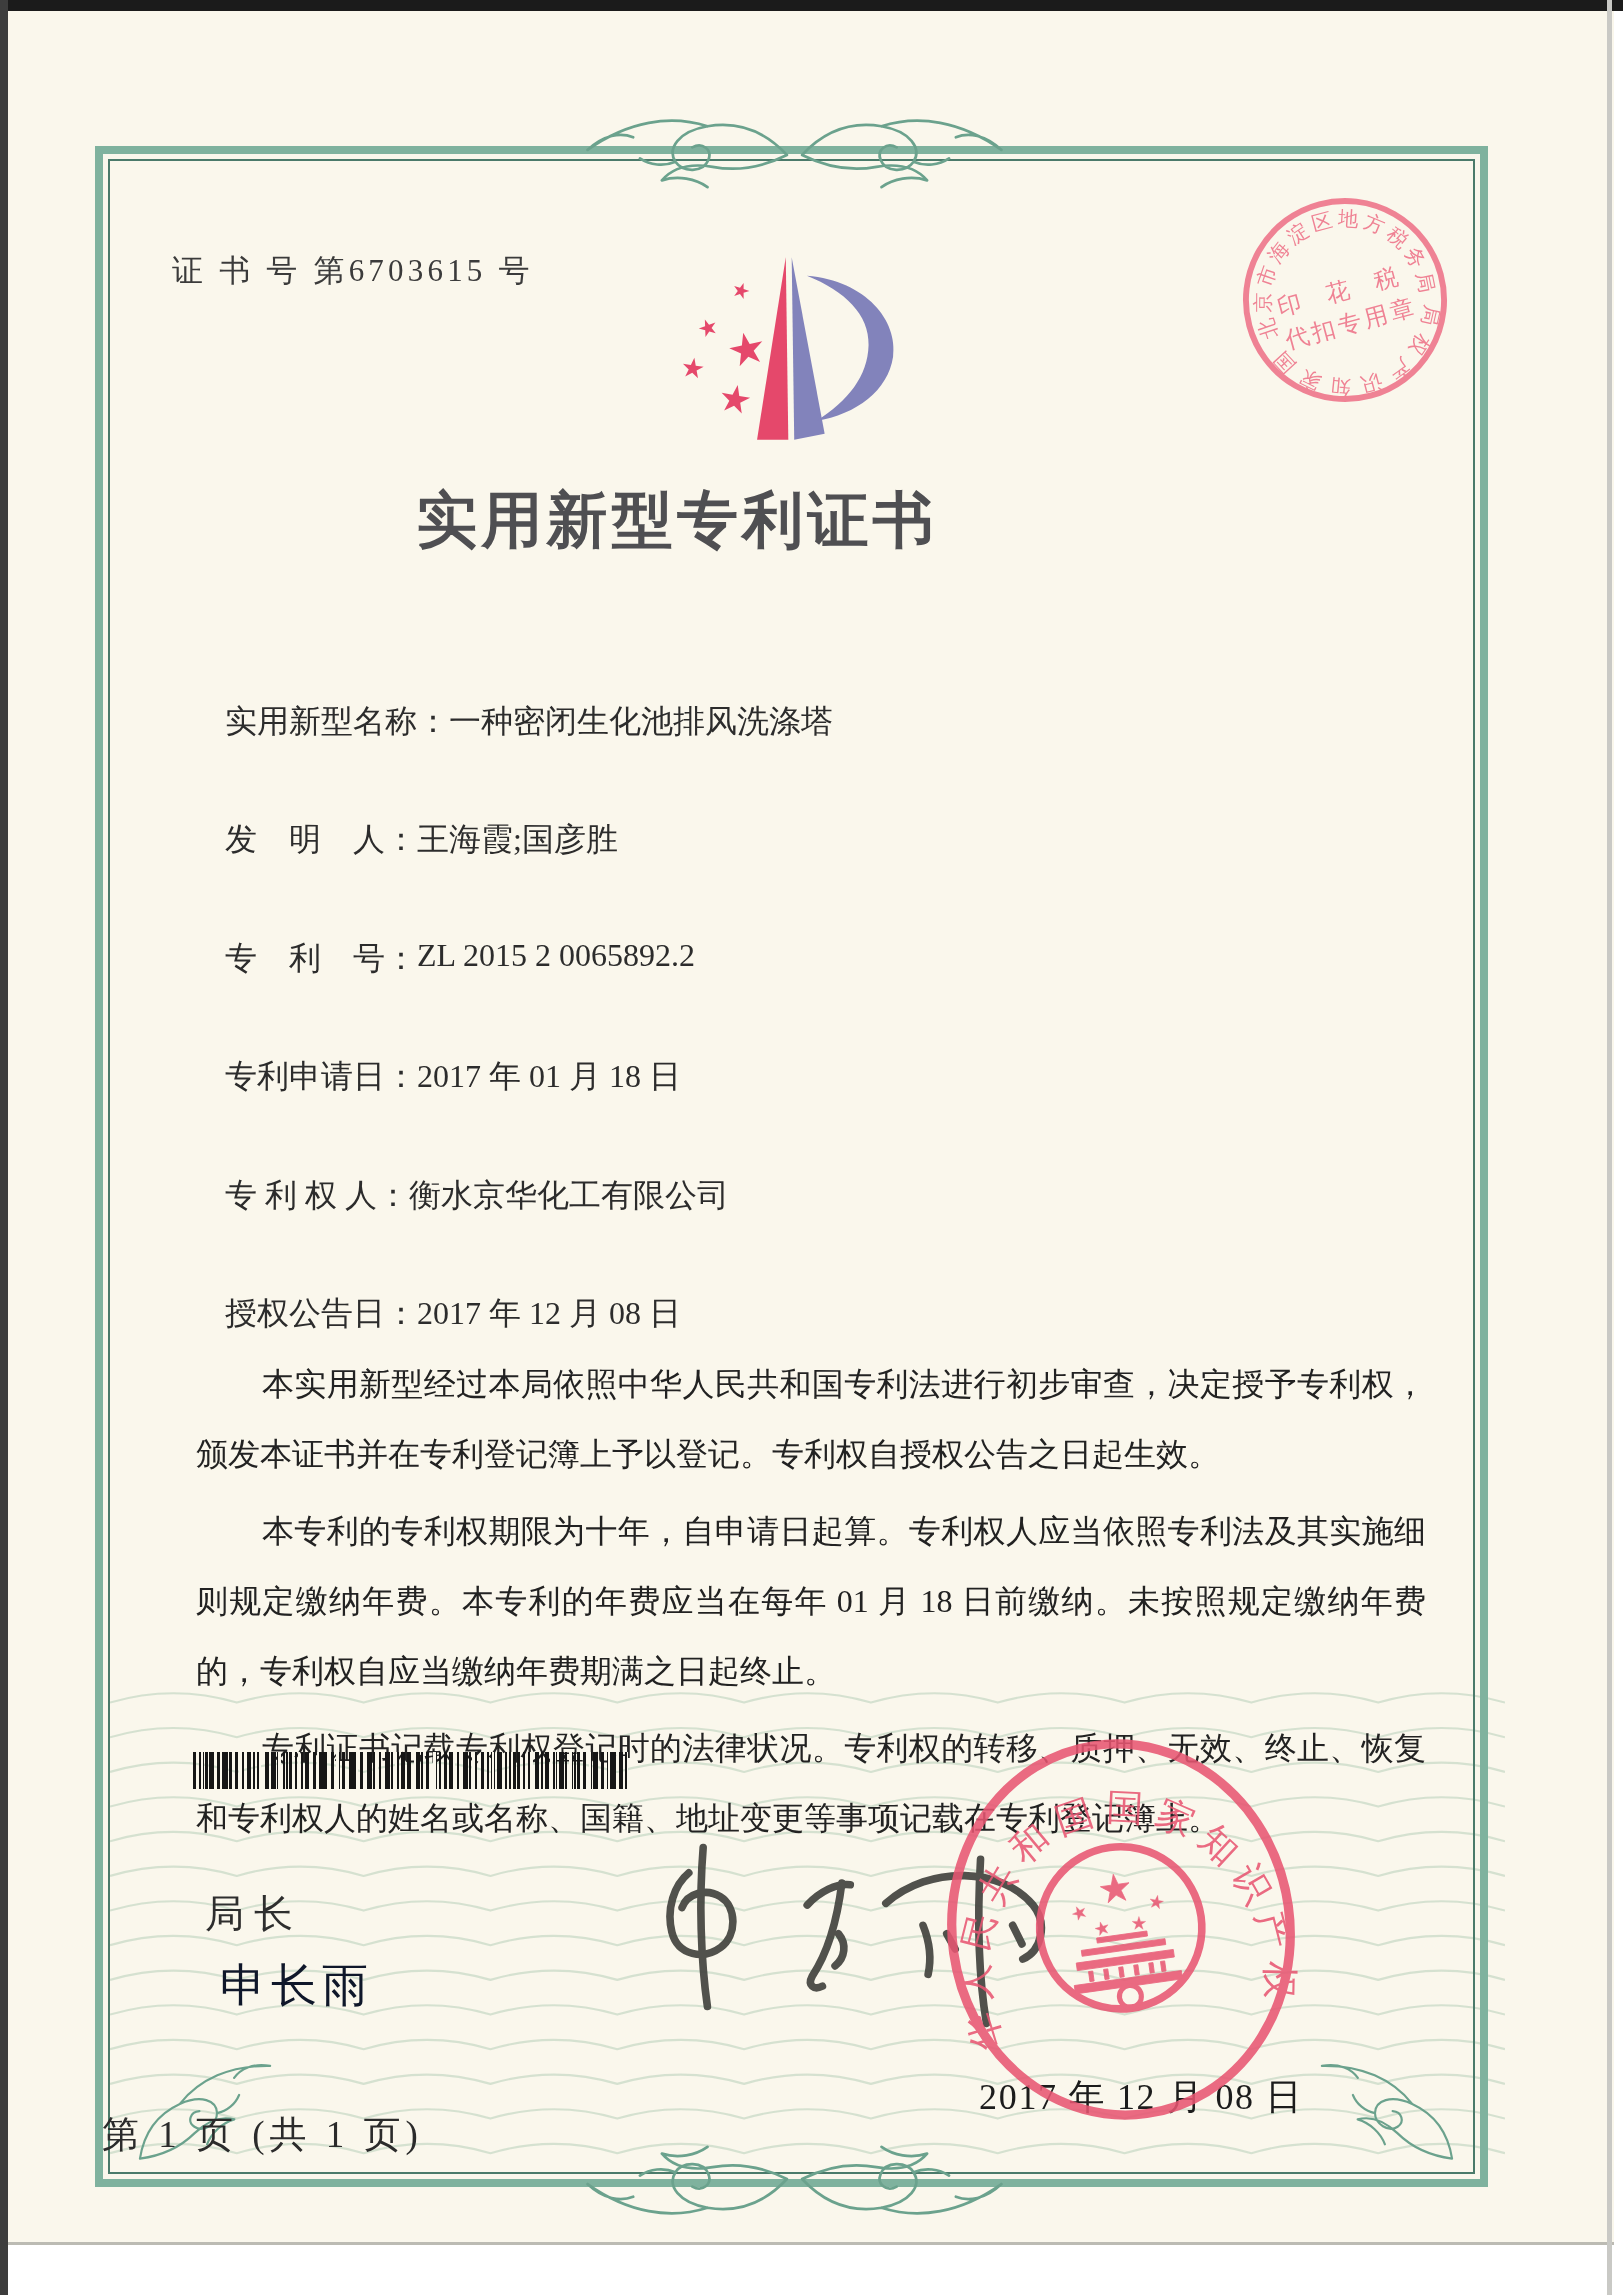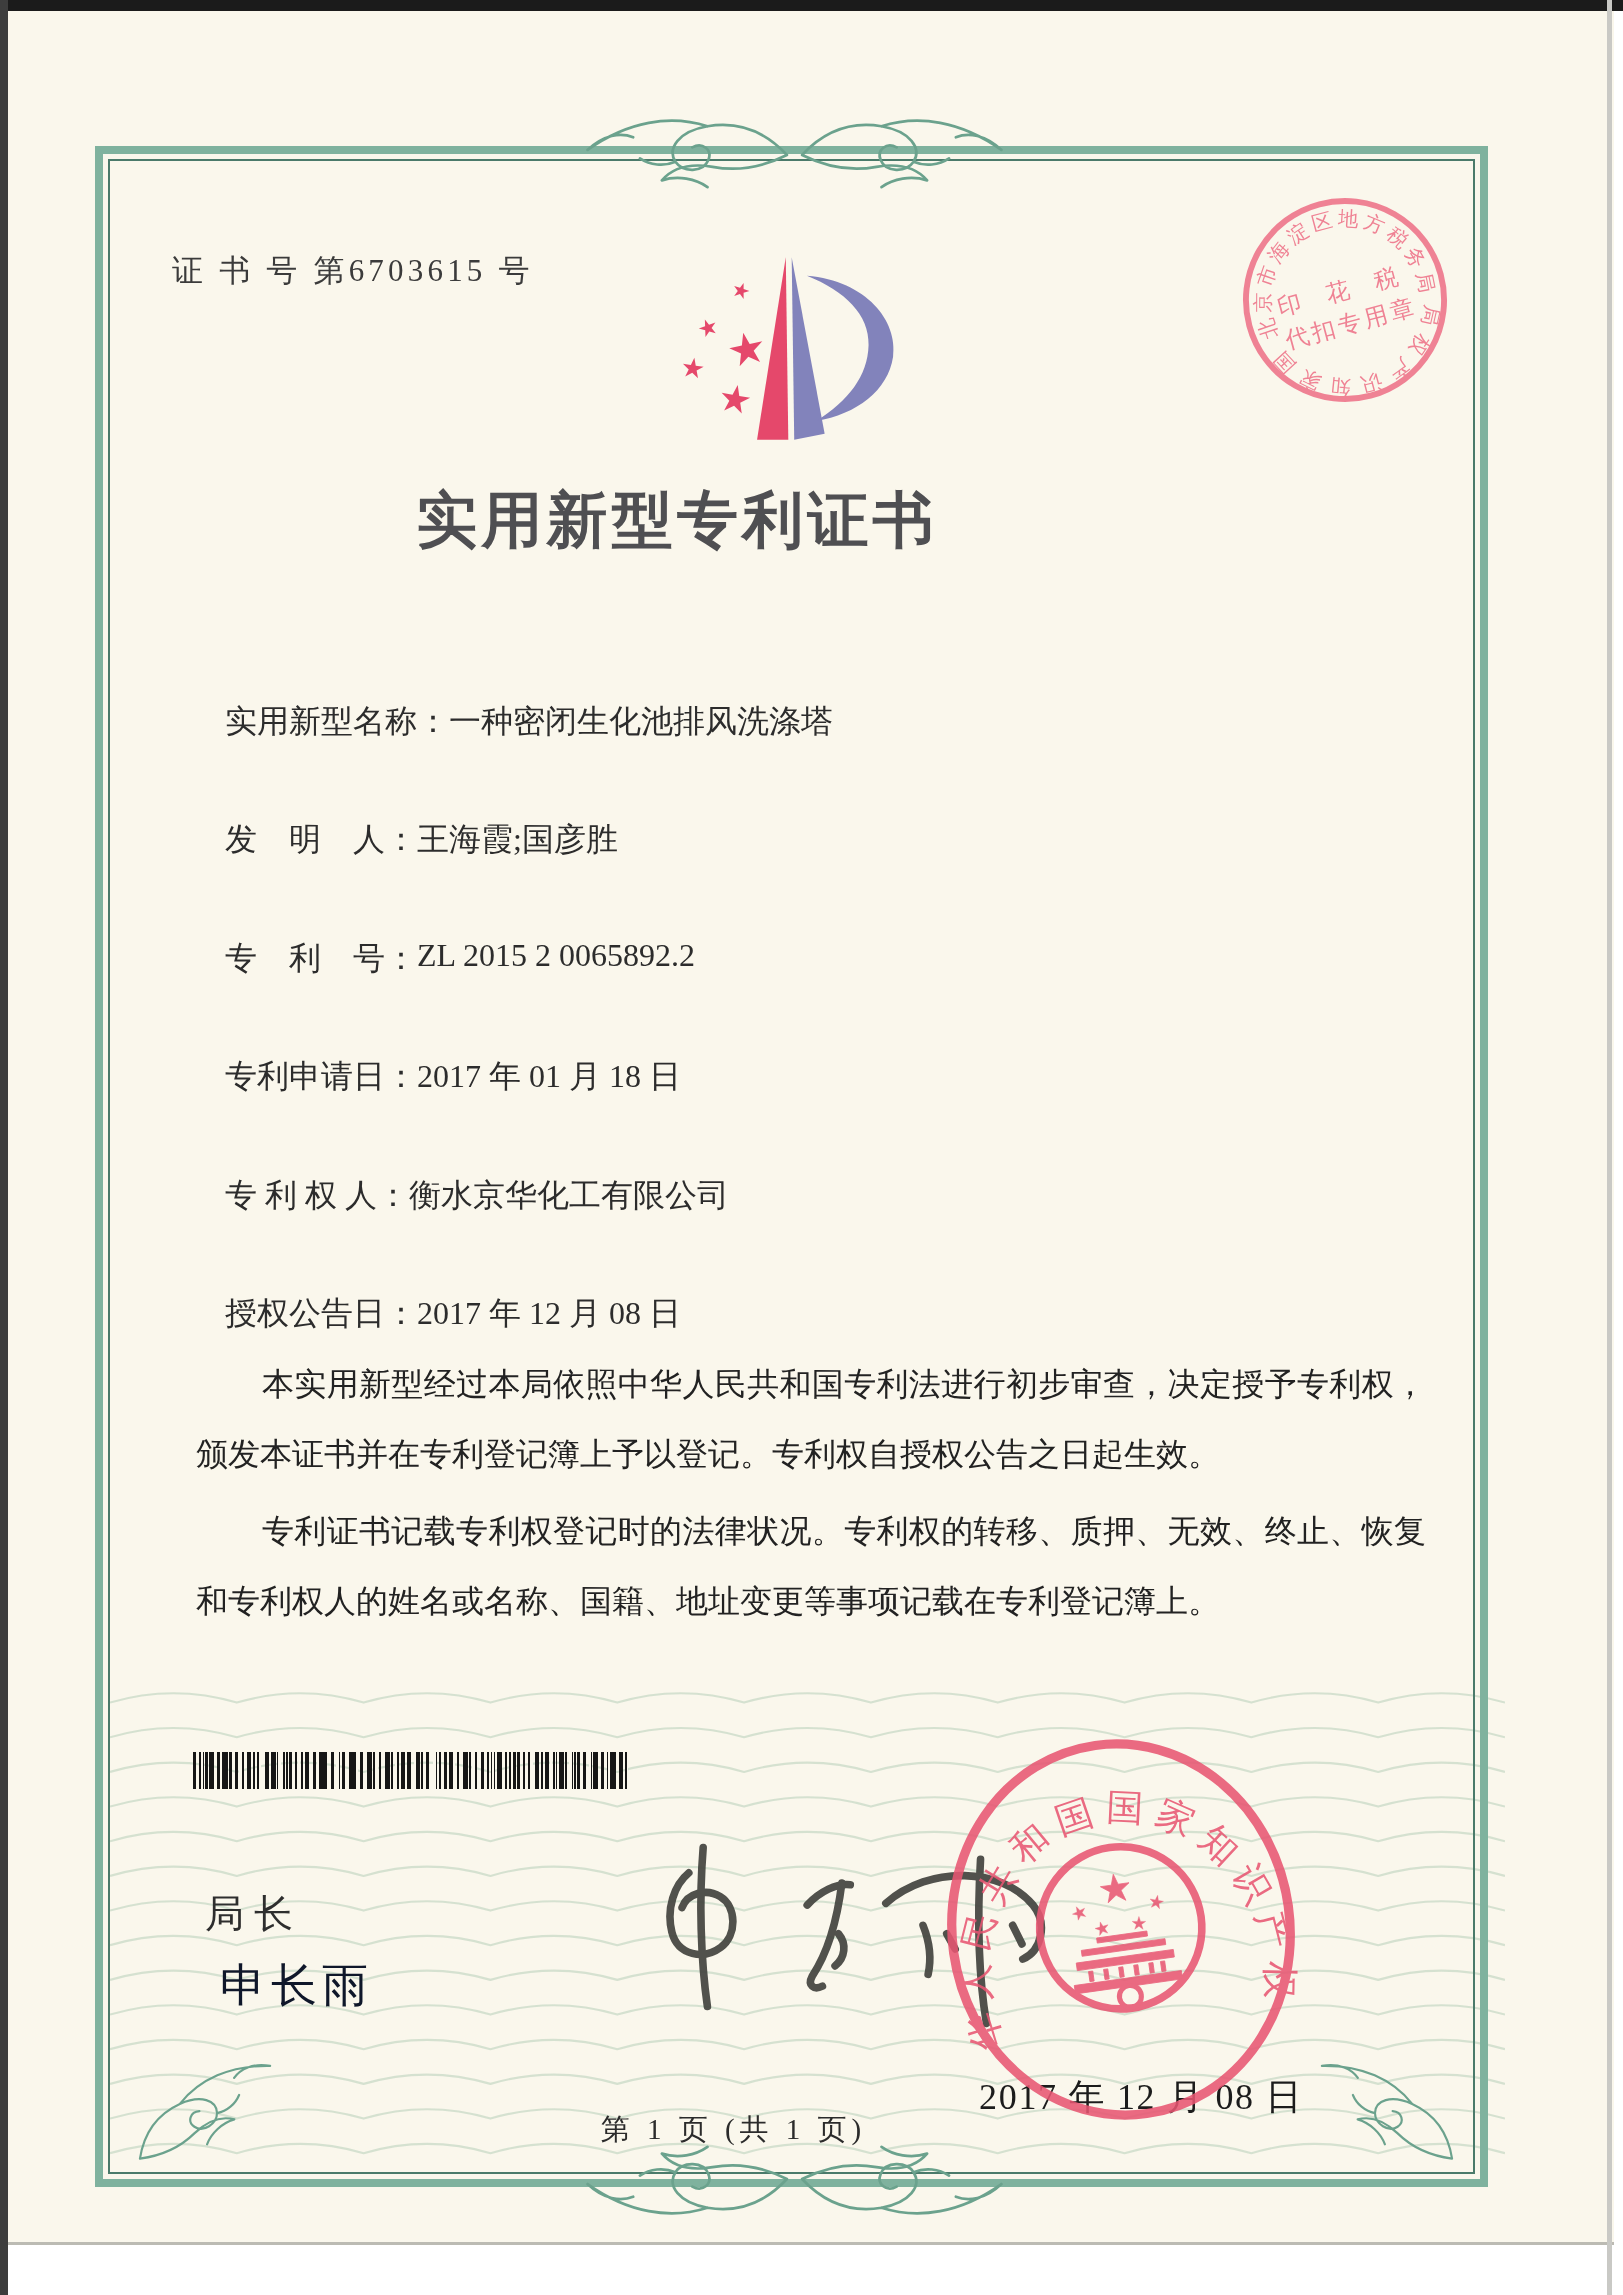--- a/index.html
+++ b/index.html
@@ -30,21 +30,21 @@
   .barcode{left:193px;top:1752px;width:435px;height:37px;
     background:
       repeating-linear-gradient(90deg,rgba(250,247,236,0) 0 7.6px,#faf7ec 7.6px 10px,rgba(250,247,236,0) 10px 19.4px),
       repeating-linear-gradient(90deg,#161616 0 2.5px,transparent 2.5px 6px),
       repeating-linear-gradient(90deg,#161616 0 1.7px,transparent 1.7px 9.3px),
       repeating-linear-gradient(90deg,#161616 0 3.4px,transparent 3.4px 16px);}
   
   .signer-title{left:205px;top:1887px;font-size:39px;letter-spacing:10px;color:#2e2e2e;}
   .signer-name{left:220px;top:1955px;font-size:46px;letter-spacing:5px;color:#0f172a;}
   .issue-date{left:979px;top:2073px;font-size:36px;letter-spacing:1.7px;color:#1c1c1c;white-space:nowrap;}
-  .page-footer{left:108px;top:2110px;width:1251px;text-align:center;font-size:29px;
+  .page-footer{left:102px;top:2110px;width:1251px;font-size:37px;
                letter-spacing:5px;color:#2b2b2b;}
   svg{display:block;}
 </style>
 </head>
 <body>
 
 <svg width="0" height="0" aria-hidden="true">
   <defs>
     <g id="flourish">
       <path d="M4 50 C 30 22 62 10 98 16 C 132 22 146 42 136 58 C 127 71 103 71 97 56 C 92 44 104 34 116 41 M98 16 C 142 2 192 10 240 44 M240 44 C 221 26 201 23 186 29 M4 50 C 32 64 60 70 92 64 C 122 59 140 66 152 80 M152 80 C 133 74 112 78 98 88 M136 58 C 150 64 166 62 178 54" fill="none" stroke="#6ba28d" stroke-width="3.2" stroke-linecap="round"></path>
@@ -152,20 +152,21 @@
   <span class="lab">专 利 权 人：</span>
   <span>衡水京华化工有限公司</span>
 </div>
 <div class="abs field" style="top:1292px">
   <span class="lab">授权公告日：</span>
   <span>2017 年 12 月 08 日</span>
 </div>
 
 <div class="abs body-text">
   <p>本实用新型经过本局依照中华人民共和国专利法进行初步审查，决定授予专利权，颁发本证书并在专利登记簿上予以登记。专利权自授权公告之日起生效。</p>
+  <p>本专利的专利权期限为十年，自申请日起算。专利权人应当依照专利法及其实施细则规定缴纳年费。本专利的年费应当在每年 01 月 18 日前缴纳。未按照规定缴纳年费的，专利权自应当缴纳年费期满之日起终止。</p>
   <p>专利证书记载专利权登记时的法律状况。专利权的转移、质押、无效、终止、恢复和专利权人的姓名或名称、国籍、地址变更等事项记载在专利登记簿上。</p>
 </div>
 
 <div class="abs barcode"></div>
 
 <div class="abs signer-title">局长</div>
 <div class="abs signer-name">申长雨</div>
 
 <svg class="abs" style="left:507px;top:1822px;" width="575" height="254" viewBox="0 0 680 300">
   <g fill="none" stroke="#43443f" stroke-width="9" stroke-linecap="round" stroke-linejoin="round" opacity="0.92">

